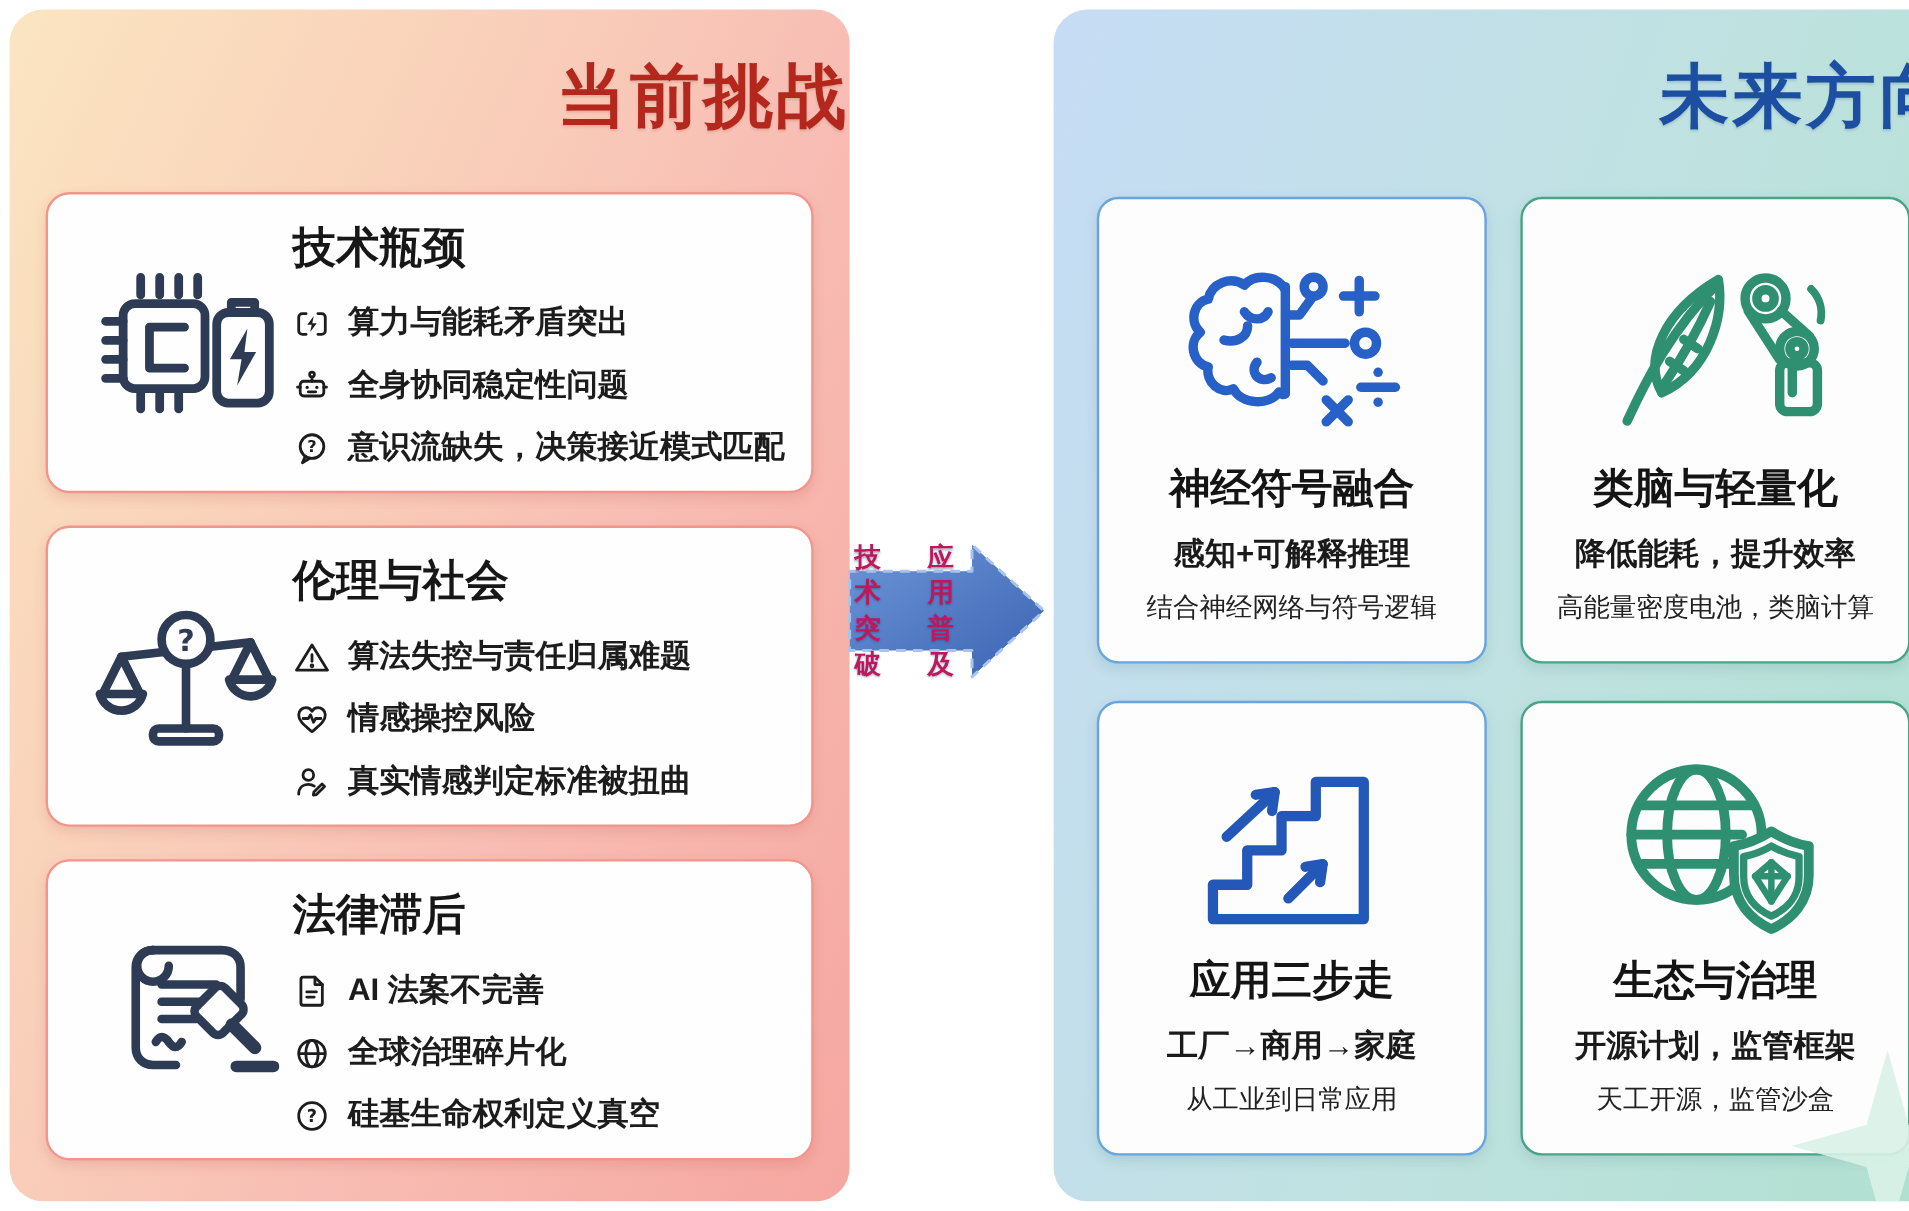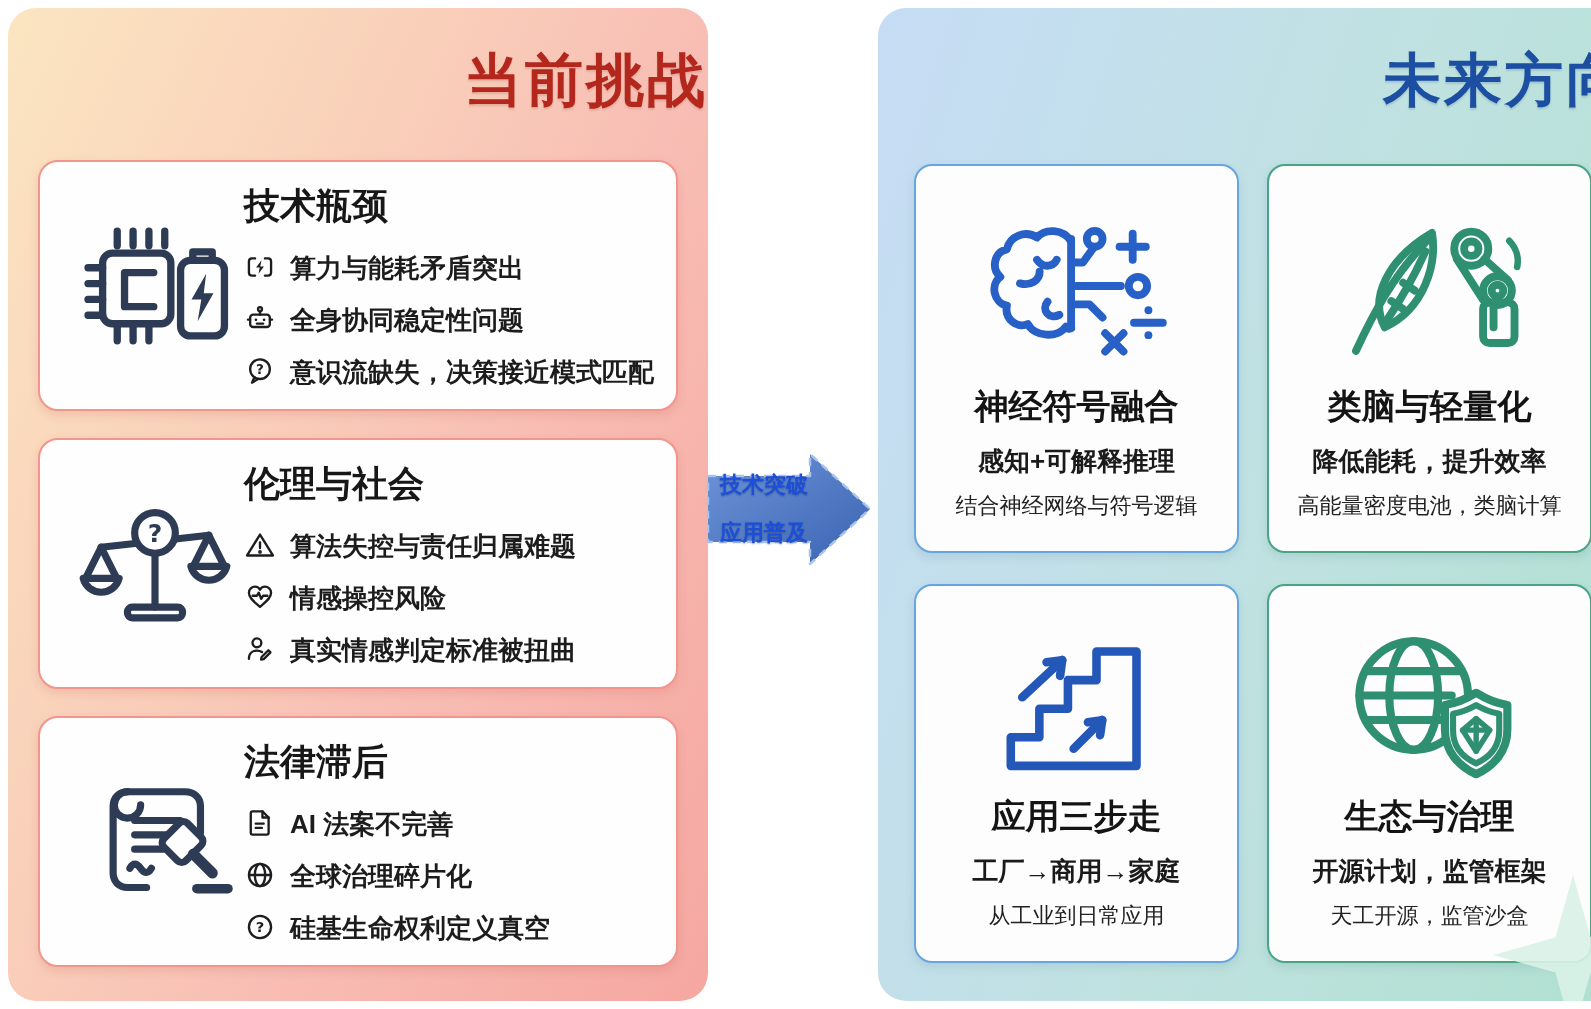--- a/index.html
+++ b/index.html
@@ -21,30 +21,30 @@
 
   
   .challenge-list { display:flex; flex-direction:column; gap:27px; margin:40px 30px 0 30px; }
   .challenge-card { height:251px; background:#FEFEFE; border:2px solid #F2958D; border-radius:20px;
                     box-shadow:0 4px 10px rgba(190,90,80,.18);
                     display:flex; align-items:center; padding:0 14px 0 26px; }
   .challenge-icon { width:178px; flex:0 0 178px; display:flex; align-items:center; justify-content:center; }
   .challenge-body { flex:1; min-width:0; }
   .challenge-title { font-size:36px; font-weight:800; color:#171717; margin-bottom:20px; }
   .bullet-list { list-style:none; display:flex; flex-direction:column; gap:17px; }
-  .bullet { display:flex; align-items:flex-start; gap:14px; font-size:26px; font-weight:600;
+  .bullet { display:flex; align-items:flex-end; gap:14px; font-size:26px; font-weight:600;
             color:#1c1c1c; white-space:nowrap; }
   .bullet .bicon { width:32px; height:32px; flex:0 0 32px; display:flex; }
 
   
   .arrow-wrap { position:absolute; left:706px; top:446px; width:168px; height:126px; }
   .arrow-wrap svg { position:absolute; inset:0; }
   .arrow-label { position:absolute; left:6px; top:0; width:104px; height:100%;
-                 display:flex; flex-direction:column; align-items:center; justify-content:center;
-                 color:#1d4ed8; font-size:22px; font-weight:600; line-height:1.35;
+                 display:flex; align-items:center; justify-content:center;
+                 color:#be185d; font-size:22px; font-weight:600; line-height:1.35;
                  text-shadow:0 1px 2px rgba(20,40,90,.4);gap:18px; }
 
   
   .future-grid { display:grid; grid-template-columns:1fr 1fr; grid-template-rows:389px 379px;
                  gap:31px 28px; margin:44px 35px 0 36px; }
   .future-card { background:#FDFDFD; border-radius:18px; display:flex; flex-direction:column;
                  align-items:center; text-align:left; padding:26px 12px 30px 12px;
                  box-shadow:0 4px 10px rgba(60,110,120,.15); }
   .future-card.blue  { border:2px solid #68A4DE; }
   .future-card.green { border:2px solid #47A583;padding-left:12px; }

